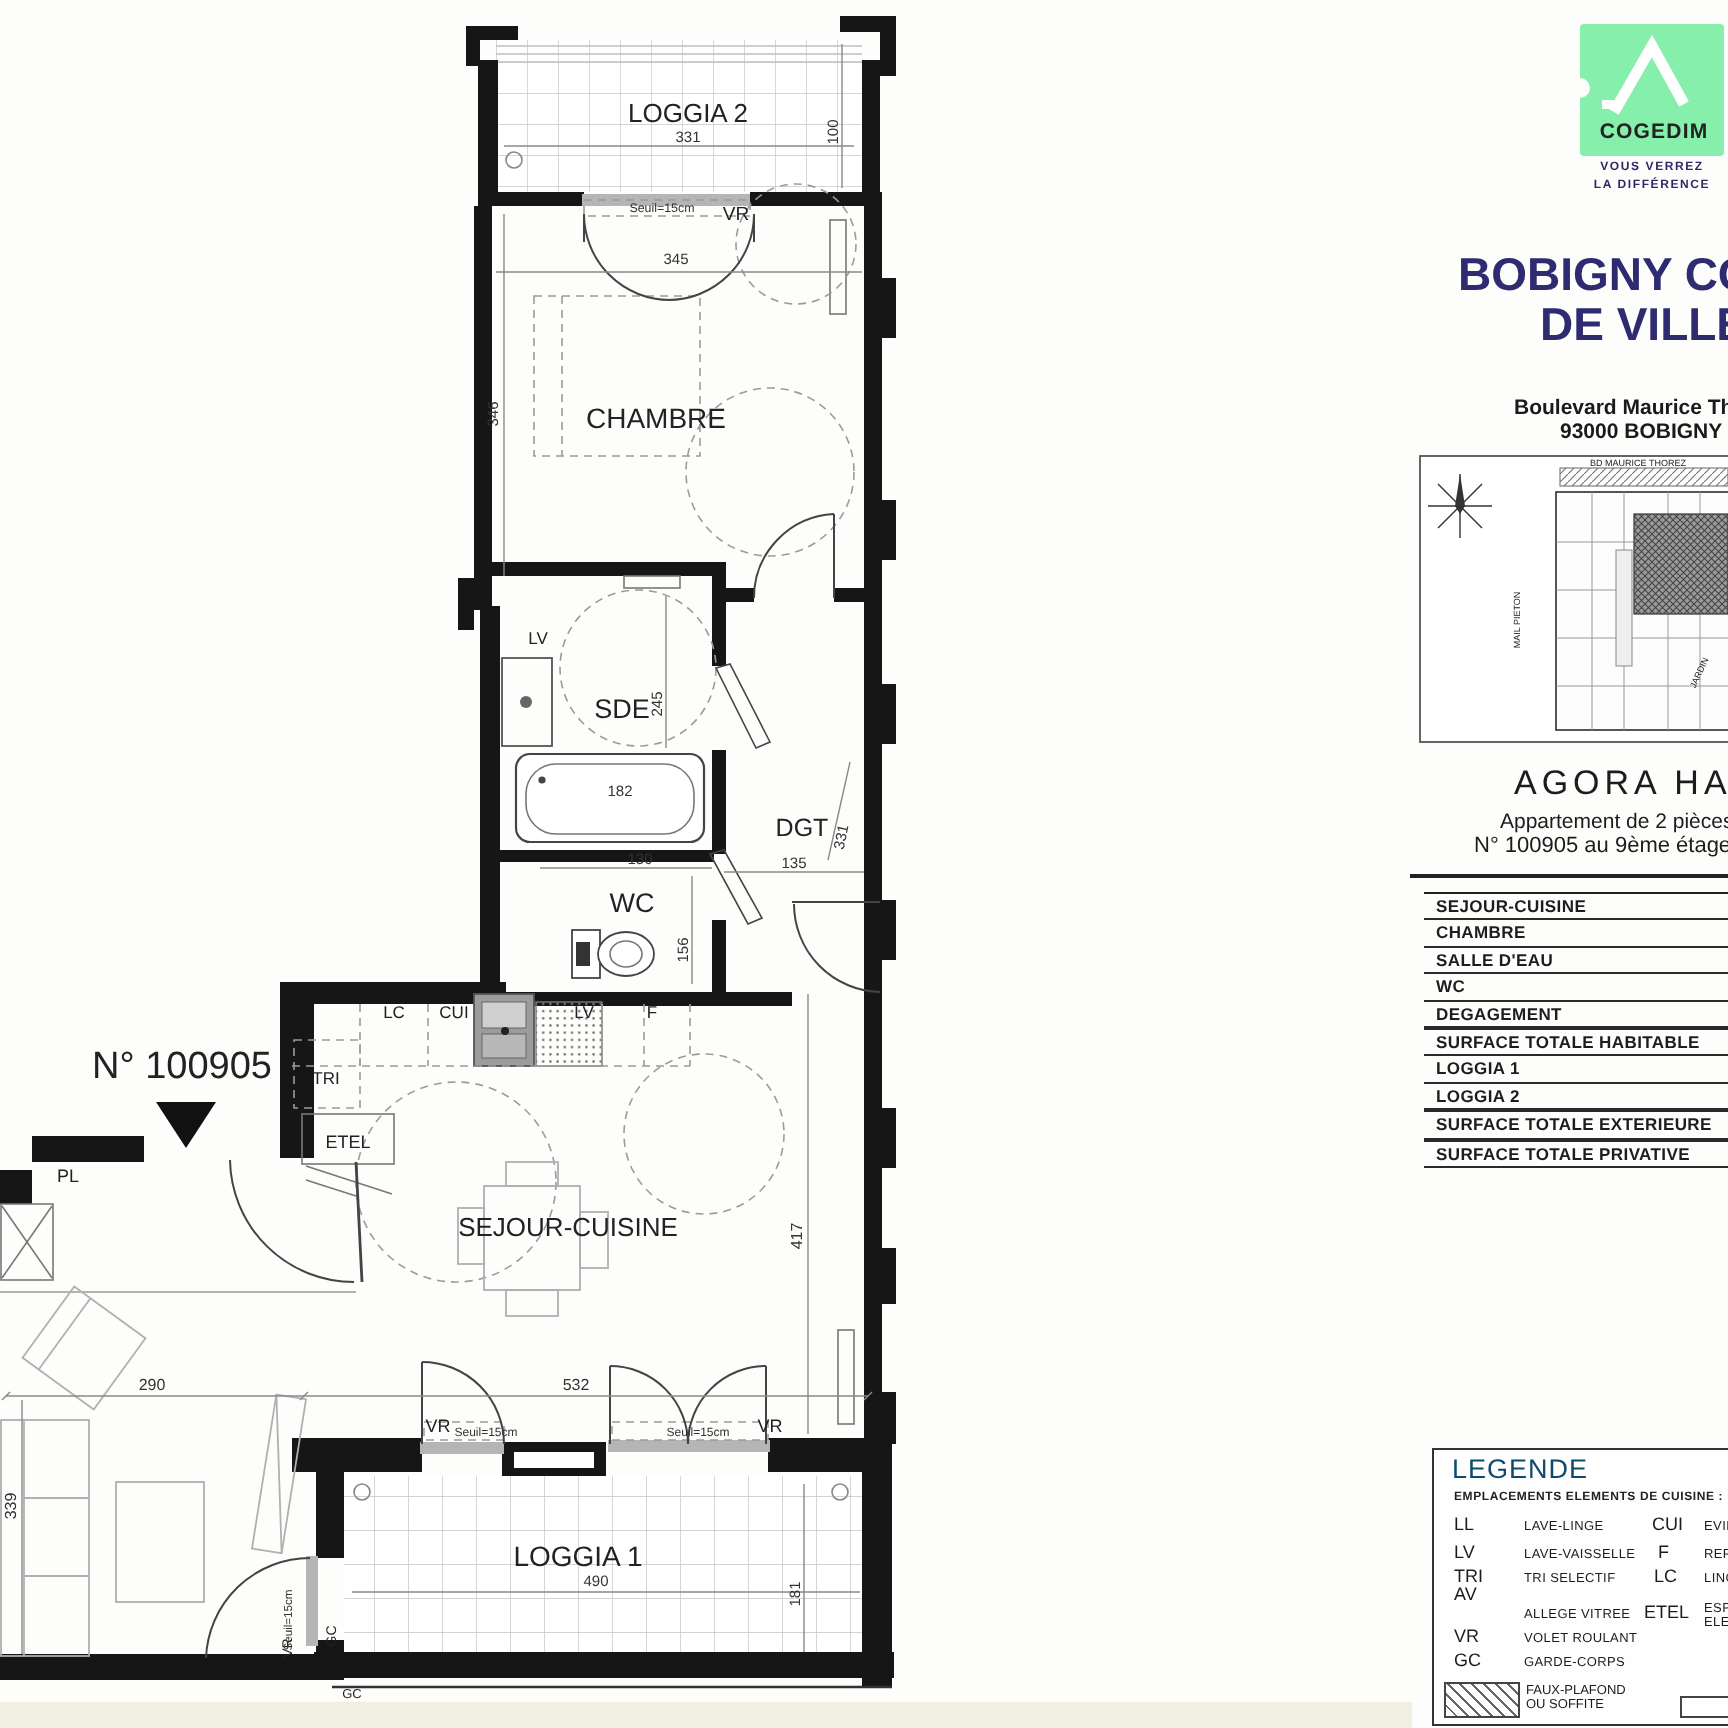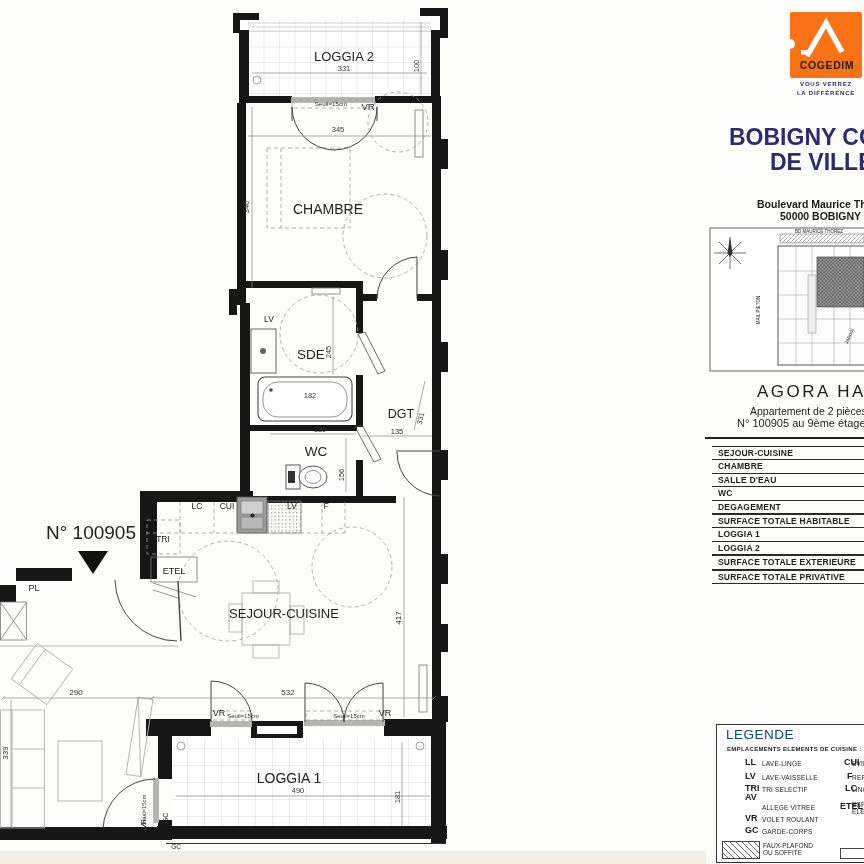--- a/index.html
+++ b/index.html
@@ -3,39 +3,39 @@
 <meta charset="utf-8">
 <style>
   html,body{margin:0;padding:0;}
   body{width:864px;height:864px;position:relative;overflow:hidden;background:#fdfdfb;
        font-family:"Liberation Sans",sans-serif;color:#222;}
   .abs{position:absolute;}
   svg{font-family:"Liberation Sans",sans-serif;}
   svg text{fill:#222;}
   .dimtxt{fill:#333;}
   
-  #logo{left:790px;top:12px;width:72px;height:66px;background:#f97316;border-radius:2px;}
+  #logo{left:790px;top:12px;width:72px;height:66px;background:#86efac;border-radius:2px;}
   #logo-tag{left:788px;top:80px;width:76px;text-align:center;color:#2d2a66;
             font-size:6px;font-weight:bold;letter-spacing:.8px;line-height:1.45;}
   #title1{left:729px;top:124px;font-size:23px;font-weight:bold;color:#2e2b70;white-space:nowrap;}
   #title2{left:770px;top:149px;font-size:23px;font-weight:bold;color:#2e2b70;white-space:nowrap;}
   #addr1{left:757px;top:198px;font-size:10.5px;font-weight:bold;white-space:nowrap;color:#1a1a1a;}
   #addr2{left:780px;top:210px;font-size:10.5px;font-weight:bold;white-space:nowrap;color:#1a1a1a;}
   #program{left:757px;top:382px;font-size:17px;letter-spacing:2.5px;white-space:nowrap;color:#1c1c1c;}
   #apt1{left:750px;top:405px;font-size:10.5px;white-space:nowrap;color:#1c1c1c;}
   #apt2{left:737px;top:417px;font-size:11px;white-space:nowrap;color:#1c1c1c;}
   #sep-line{left:705px;top:437px;width:200px;height:0;border-top:2.5px solid #222;}
   #surface-table{left:712px;top:446px;width:200px;border-top:1.8px solid #222;}
   .trow{height:12.4px;border-bottom:1.3px solid #2a2a2a;font-size:8.5px;font-weight:600;
         line-height:12px;padding-left:6px;letter-spacing:.2px;color:#1d1d1d;white-space:nowrap;}
   .trow.thick{border-top:1.2px solid #2a2a2a;}
   #legend-box{left:716px;top:724px;width:210px;height:137px;border:1.2px solid #333;background:#fefefe;}
   #legend-title{left:726px;top:727px;font-size:13.5px;letter-spacing:.5px;color:#0c4a6e;}
   #legend-sub{left:727px;top:746px;font-size:6px;font-weight:bold;letter-spacing:.3px;white-space:nowrap;}
-  .lg-abbr{font-size:9px;font-weight:bold;color:#1c1c1c;white-space:nowrap;margin-left:18px;}
+  .lg-abbr{font-size:9px;font-weight:normal;color:#1c1c1c;white-space:nowrap;}
   .lg-lab{font-size:6.5px;color:#1c1c1c;letter-spacing:.2px;white-space:nowrap;}
   #hatch-box{left:722px;top:841px;width:36px;height:16px;border:1px solid #444;
      background:repeating-linear-gradient(45deg,transparent 0 3.2px,#666 3.2px 4.2px);}
   #hatch-lab{left:763px;top:842px;font-size:6.5px;line-height:1.15;color:#1c1c1c;}
   #corner-rect{left:840px;top:848px;width:40px;height:9px;border:1px solid #444;background:#fff;}
   #bottom-strip{left:0;top:851px;width:706px;height:13px;background:#f1eee2;}
 </style>
 </head>
 <body>
 
@@ -290,21 +290,21 @@
   </svg>
 </div>
 <div id="logo-tag" class="abs">
   <div>VOUS VERREZ</div>
   <div>LA DIFFÉRENCE</div>
 </div>
 
 <div id="title1" class="abs">BOBIGNY COEUR</div>
 <div id="title2" class="abs">DE VILLE</div>
 <div id="addr1" class="abs">Boulevard Maurice Thorez</div>
-<div id="addr2" class="abs">50000 BOBIGNY</div>
+<div id="addr2" class="abs">93000 BOBIGNY</div>
 
 <svg class="abs" style="left:700px;top:225px" width="164" height="150" viewBox="0 0 164 150">
   <defs>
     <pattern id="hatchS" width="4" height="4" patternUnits="userSpaceOnUse">
       <path d="M0,4 L4,0" stroke="#777" stroke-width="0.6"></path>
     </pattern>
     <pattern id="xhatchS" width="3.5" height="3.5" patternUnits="userSpaceOnUse">
       <path d="M0,3.5 L3.5,0 M0,0 L3.5,3.5" stroke="#444" stroke-width="0.55"></path>
     </pattern>
   </defs>

